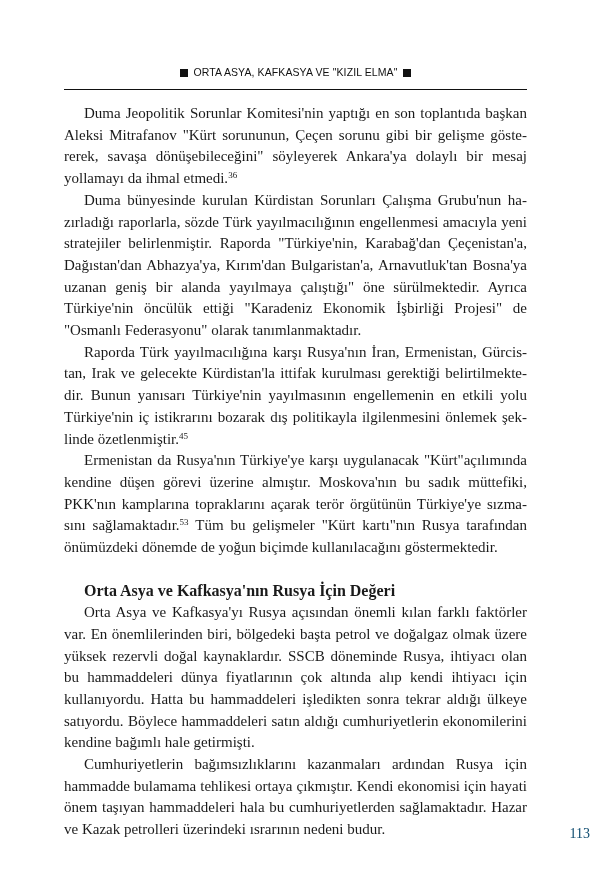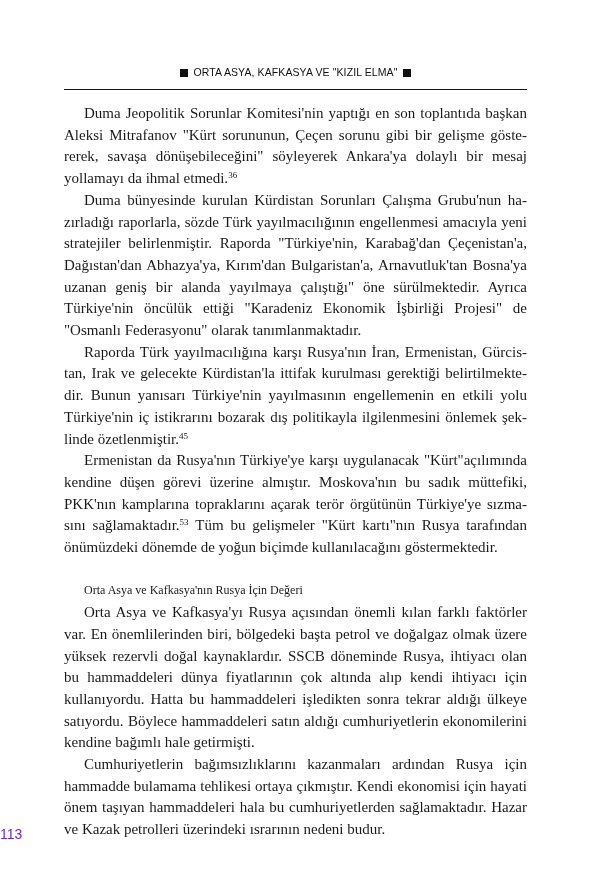--- a/index.html
+++ b/index.html
@@ -61,34 +61,34 @@
       text-indent: 0;
     }
     .text-block sup {
       font-size: 9px;
       line-height: 0;
       vertical-align: 5px;
     }
     .section-heading {
       margin: 21.7px 0 0 0;
       text-indent: 20px;
-      font-weight: normal;
+      font-weight: bold;
       font-family: "Liberation Serif", serif;
-      font-size: 12px;
+      font-size: 16px;
       line-height: 21.7px;
     }
     .page-number {
       position: absolute;
       top: 826px;
       left: 0;
       width: 590px;
-      text-align: left;
-      font-family: Liberation Sans, sans-serif;
+      text-align: right;
+      font-family: Liberation Serif, serif;
       font-size: 14px;
-      color: #6d28d9;
+      color: #0c4a6e;
     }
   </style>
 </head>
 <body>
 
 <div class="running-header">
   <span class="sq"></span>
   <span>ORTA ASYA, KAFKASYA VE "KIZIL ELMA"</span>
   <span class="sq"></span>
 </div>

